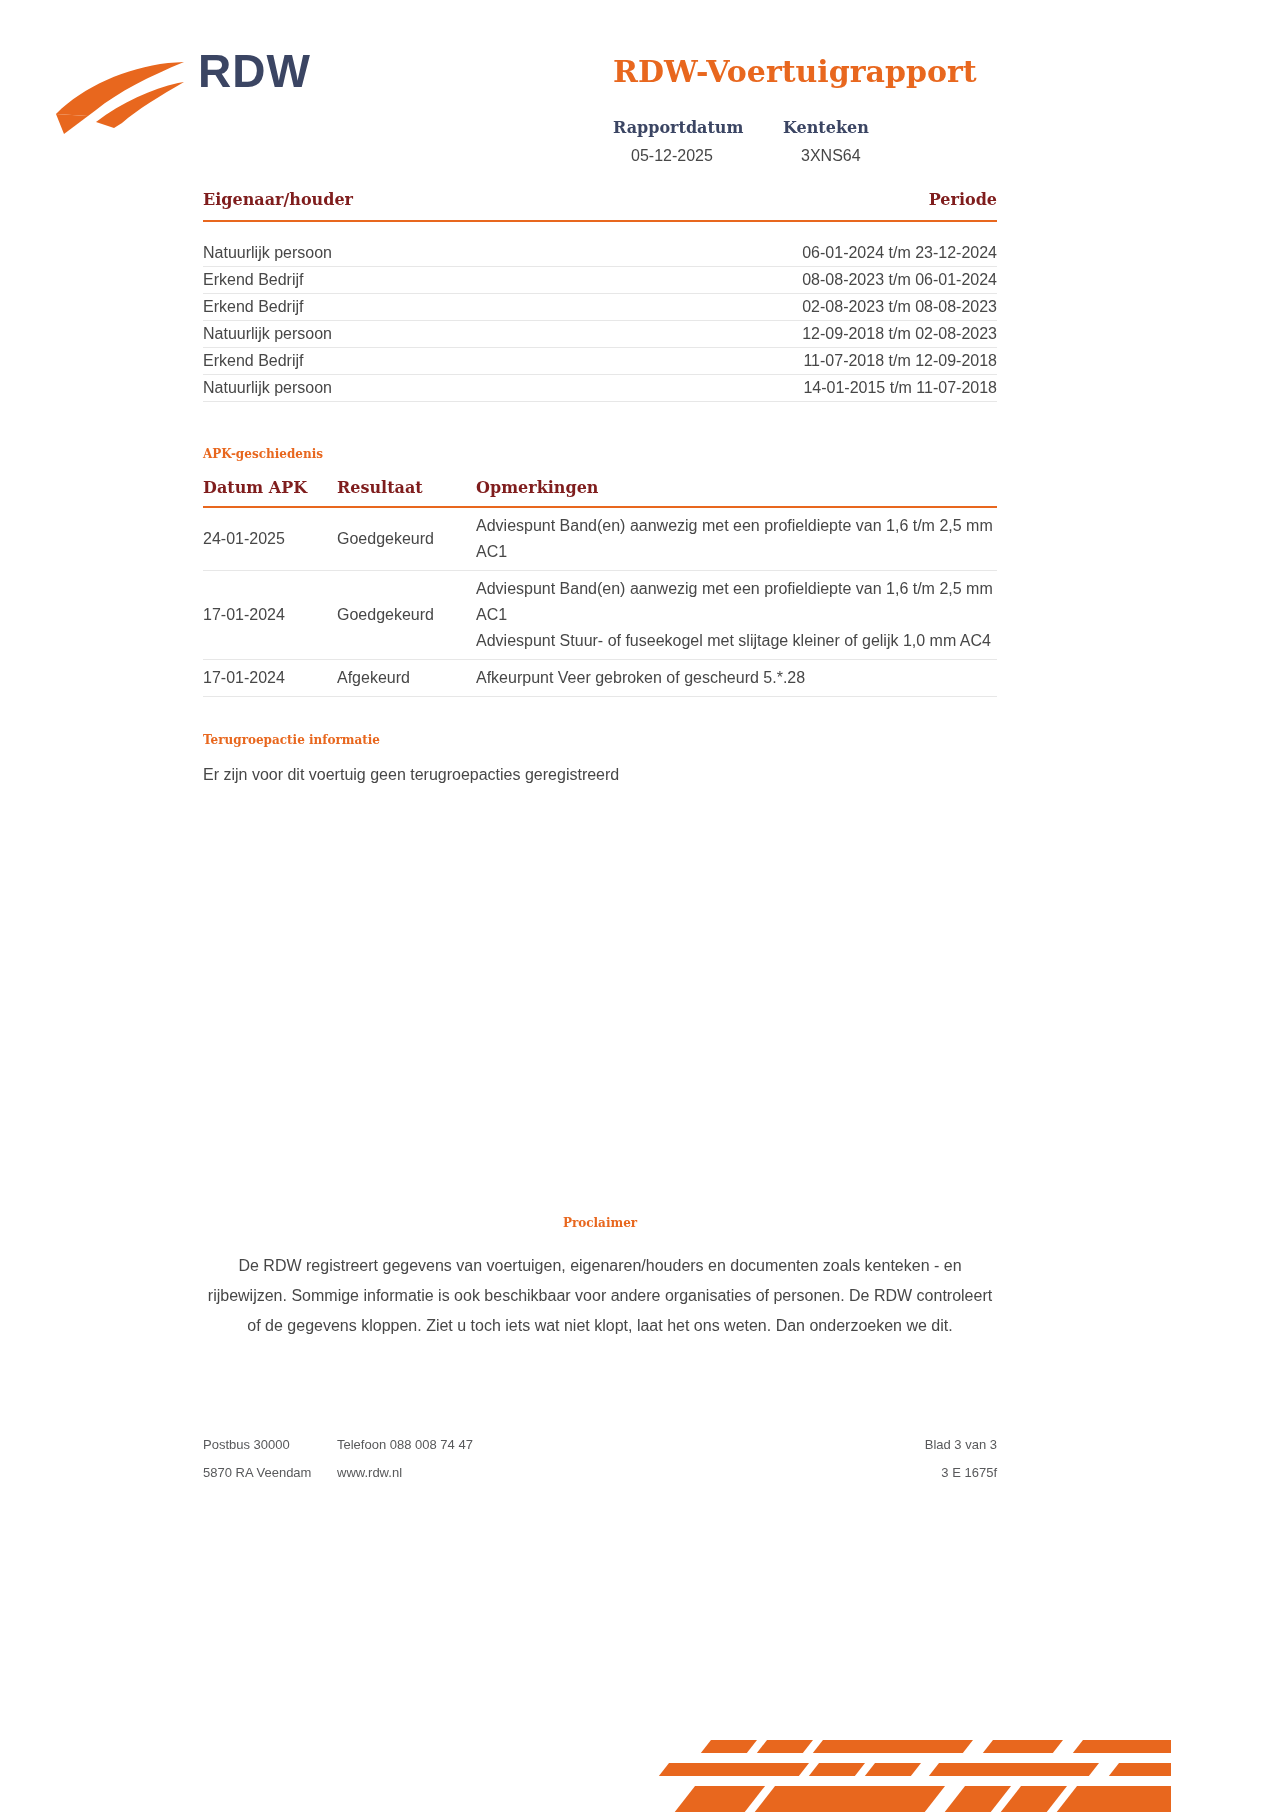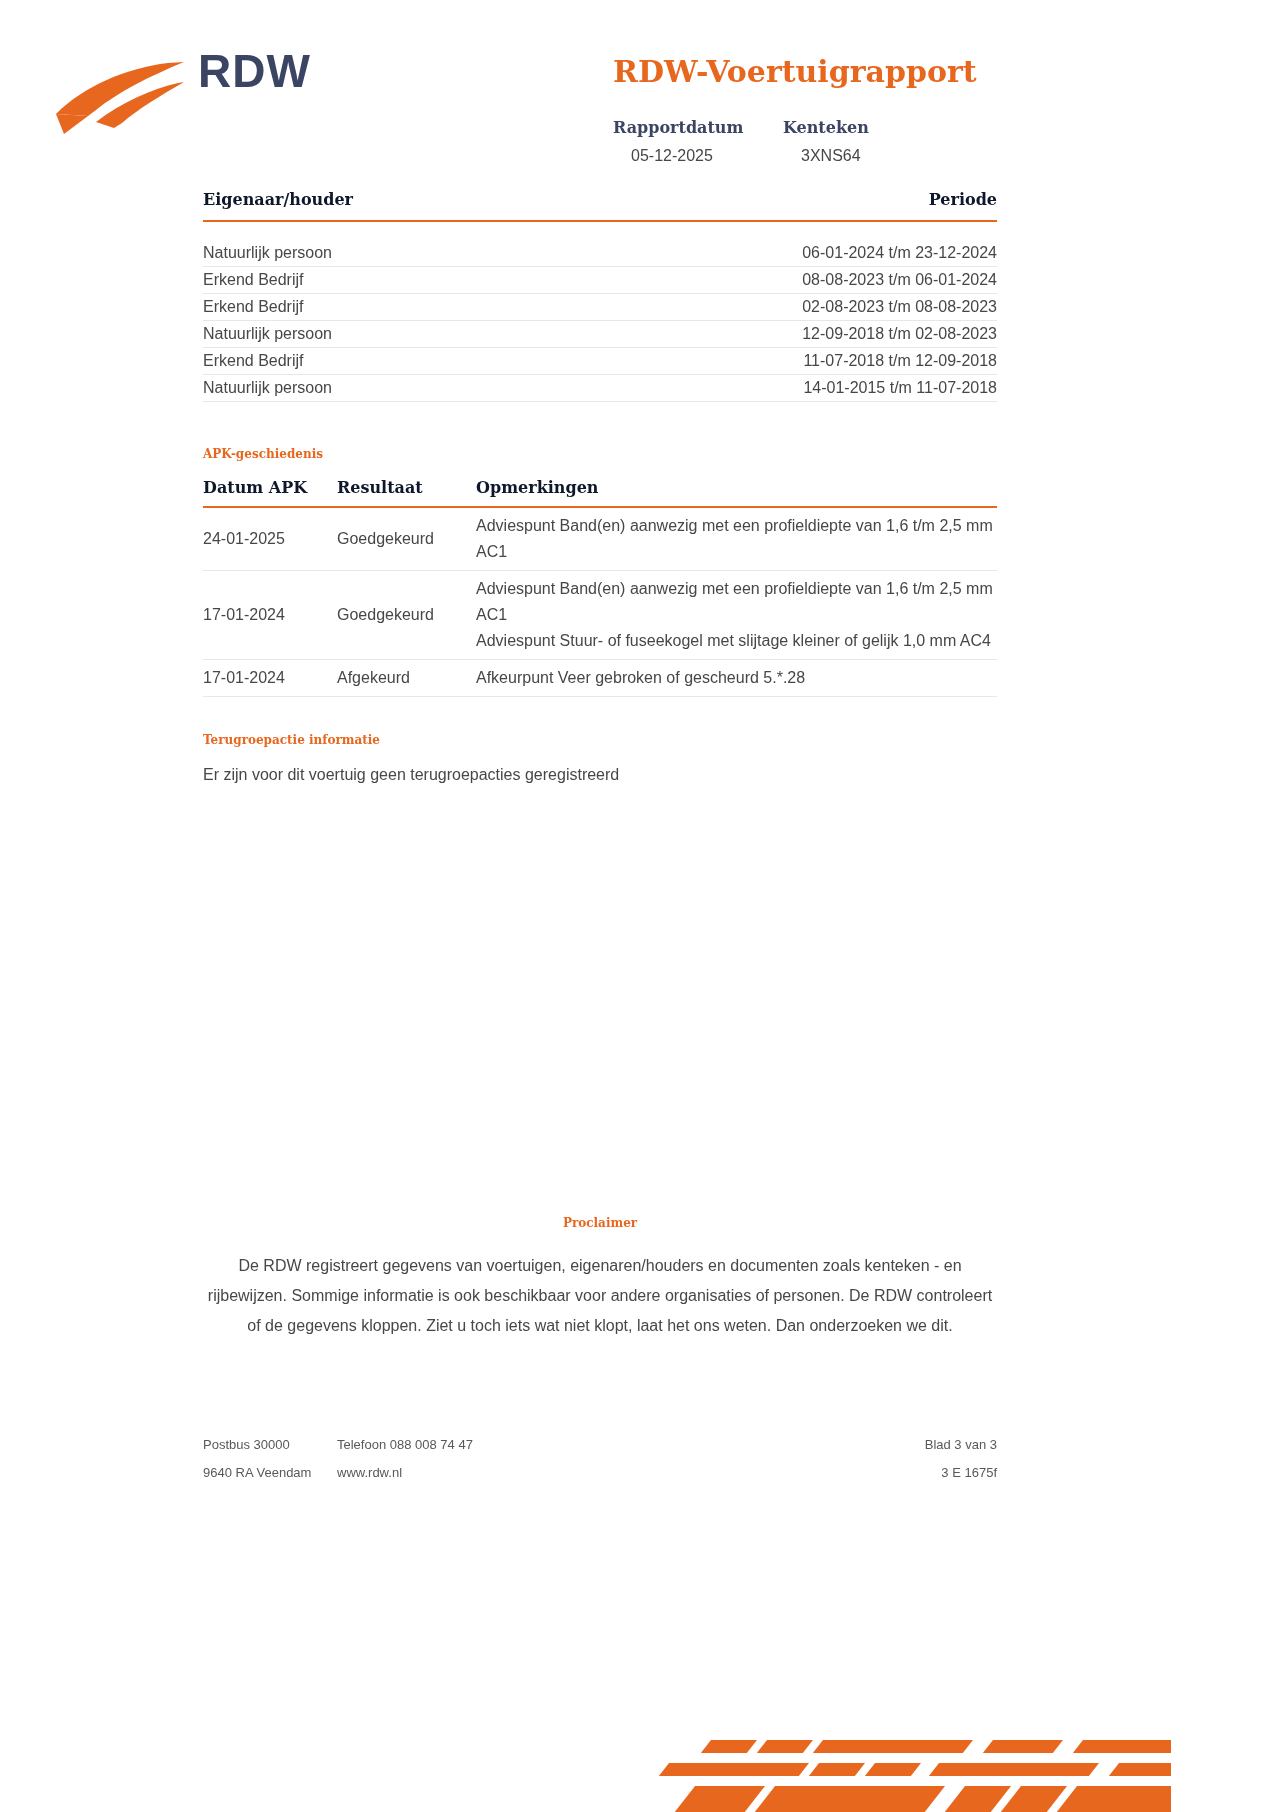--- a/index.html
+++ b/index.html
@@ -30,21 +30,21 @@
   .meta { position:absolute; left:613px; top:118px; display:flex; }
   .meta-col { width:170px; }
   .meta-label {
     font-family:"DejaVu Serif", serif; font-weight:bold;
     font-size:16px; color:#3B4563; margin-bottom:10px;
   }
   .meta-value { font-size:16px; color:#474747;margin-left:18px; }
 
   .h-navy {
     font-family:"DejaVu Serif", serif; font-weight:bold;
-    font-size:16px; color:#0f172a;
+    font-size:16px; color:#7f1d1d;
   }
   .h-orange {
     font-family:"DejaVu Serif", serif; font-weight:bold;
     font-size:12px; color:#E8671E;
   }
 
   
   .owner-section { position:absolute; left:203px; top:190px; width:794px; }
   .owner-head {
     display:flex; justify-content:space-between;
@@ -207,21 +207,21 @@
 
   <section class="proclaimer-section">
     <h2 class="h-orange">Proclaimer</h2>
     <p>De RDW registreert gegevens van voertuigen, eigenaren/houders en documenten zoals kenteken - en rijbewijzen. Sommige informatie is ook beschikbaar voor andere organisaties of personen. De RDW controleert of de gegevens kloppen. Ziet u toch iets wat niet klopt, laat het ons weten. Dan onderzoeken we dit.</p>
   </section>
 
   <footer class="report-footer">
     <div>Postbus 30000</div>
     <div>Telefoon 088 008 74 47</div>
     <div class="r">Blad 3 van 3</div>
-    <div>9640 RA Veendam</div>
+    <div>5870 RA Veendam</div>
     <div>www.rdw.nl</div>
     <div class="r">3 E 1675f</div>
   </footer>
 
   <div class="stripe-decoration">
     <svg width="620" height="72" viewBox="0 0 620 72">
       <g fill="#E8671E" transform="translate(40,0) skewX(-38)">
         <rect x="120" y="0" width="46" height="13"></rect>
         <rect x="176" y="0" width="46" height="13"></rect>
         <rect x="232" y="0" width="150" height="13"></rect>

